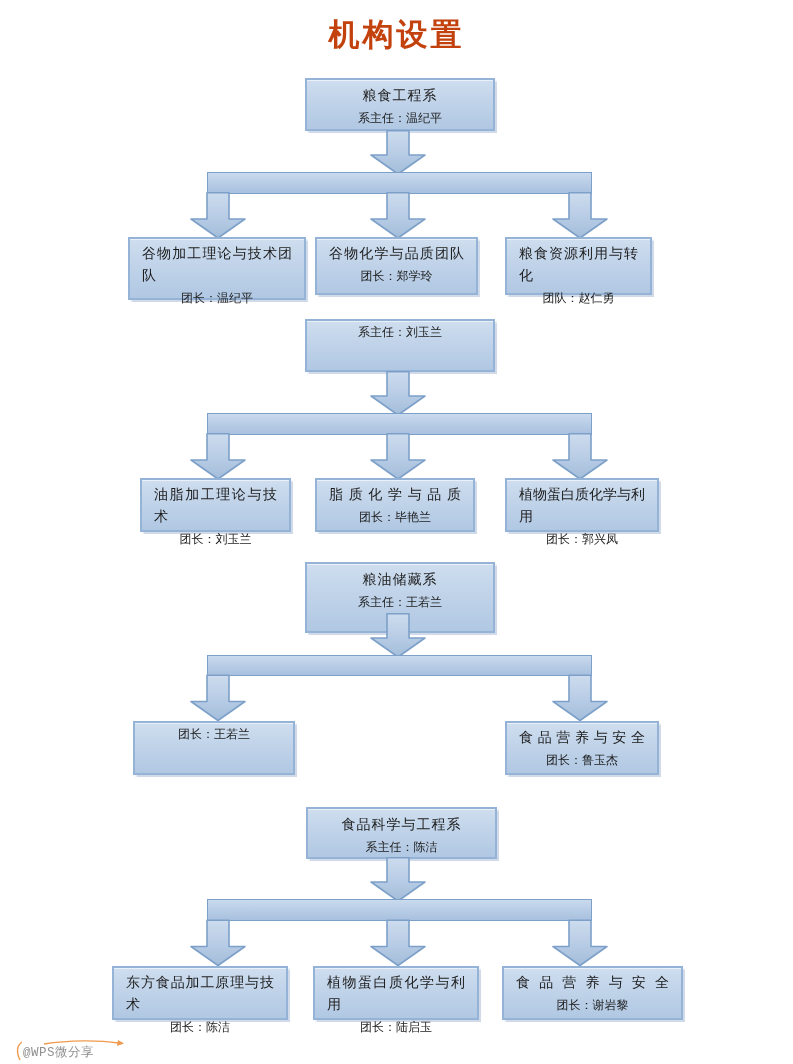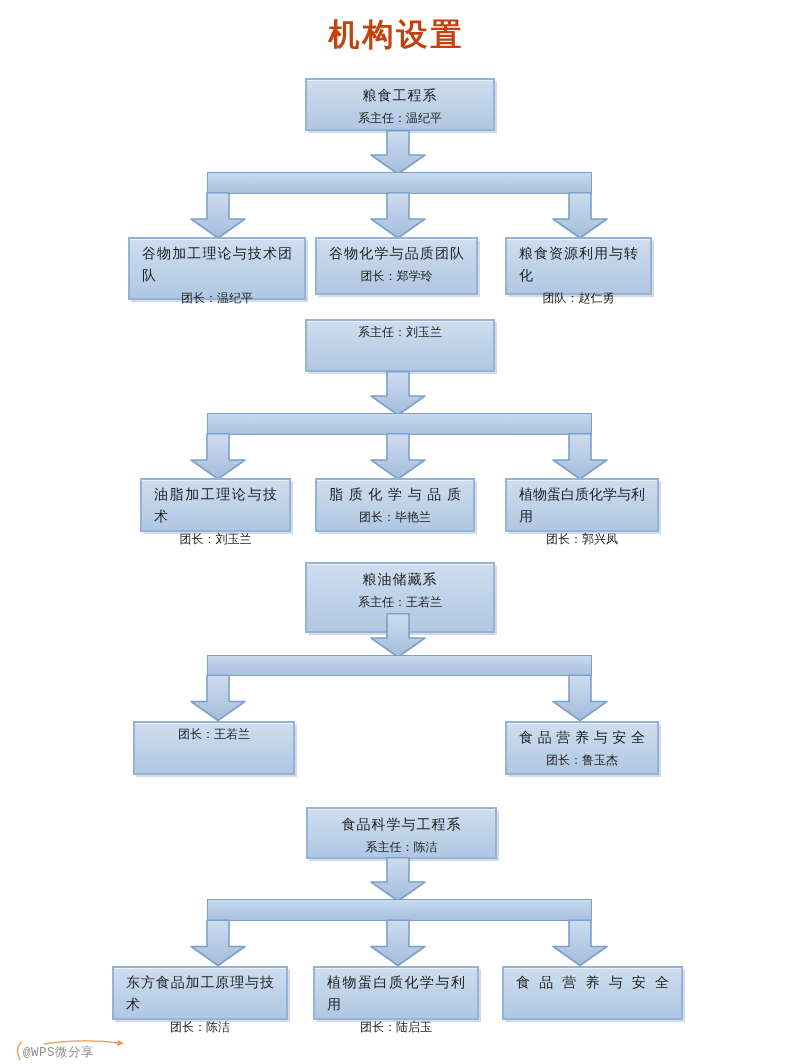--- a/index.html
+++ b/index.html
@@ -166,20 +166,21 @@
     <div class="node child" style="left:112px;top:966px;width:176px;height:54px">
       <div class="l1">东方食品加工原理与技术</div>
       <div class="l2">团长：陈洁</div>
     </div>
     <div class="node child" style="left:313px;top:966px;width:166px;height:54px">
       <div class="l1">植物蛋白质化学与利用</div>
       <div class="l2">团长：陆启玉</div>
     </div>
     <div class="node child" style="left:502px;top:966px;width:181px;height:54px">
       <div class="l1">食品营养与安全</div>
+      <div class="l2">团长：谢岩黎</div>
     </div>
   </div>
 
   <div class="watermark">
     <svg width="130" height="24" viewBox="0 0 130 24">
       <path d="M8,2 C3,5 2,12 6,20" fill="none" stroke="#ef9a4e" stroke-width="1.4"></path>
       <path d="M30,4 C55,0 85,0 104,3" fill="none" stroke="#ef9a4e" stroke-width="1.4"></path>
       <polygon points="104,0 110,3.5 103,6" fill="#ef9a4e"></polygon>
     </svg>
     <span class="wm-text">@WPS微分享</span>

